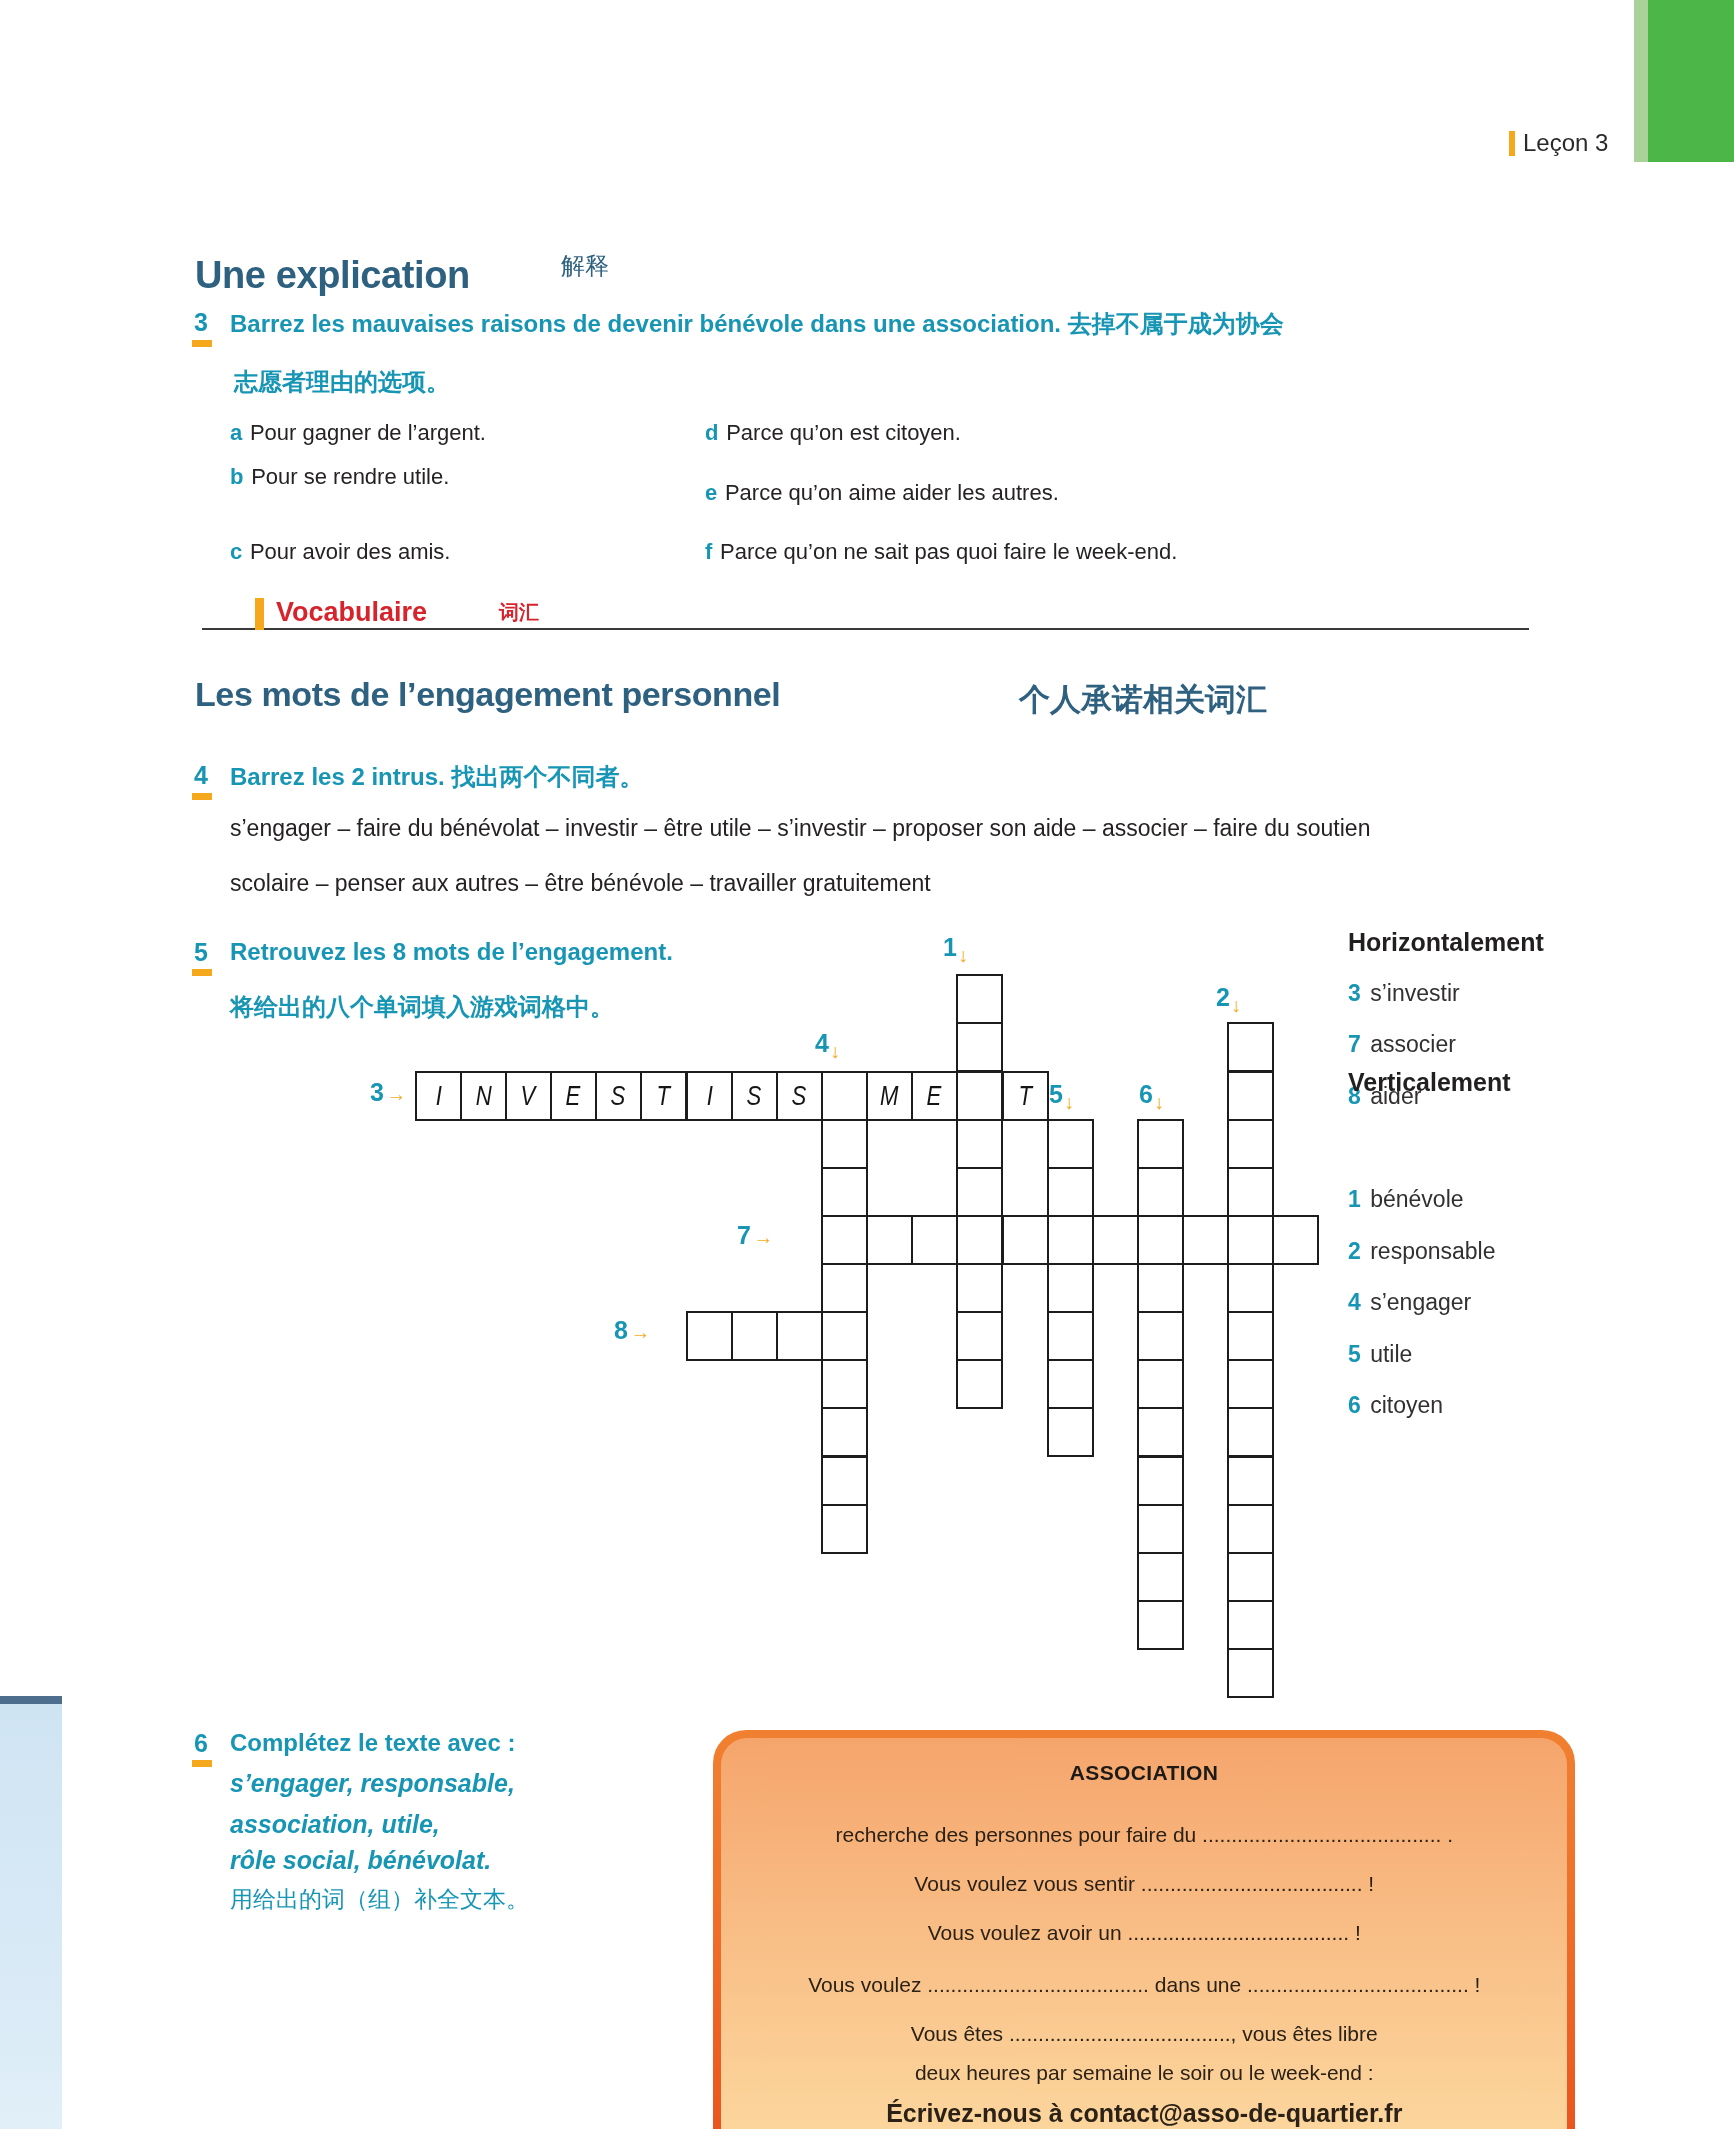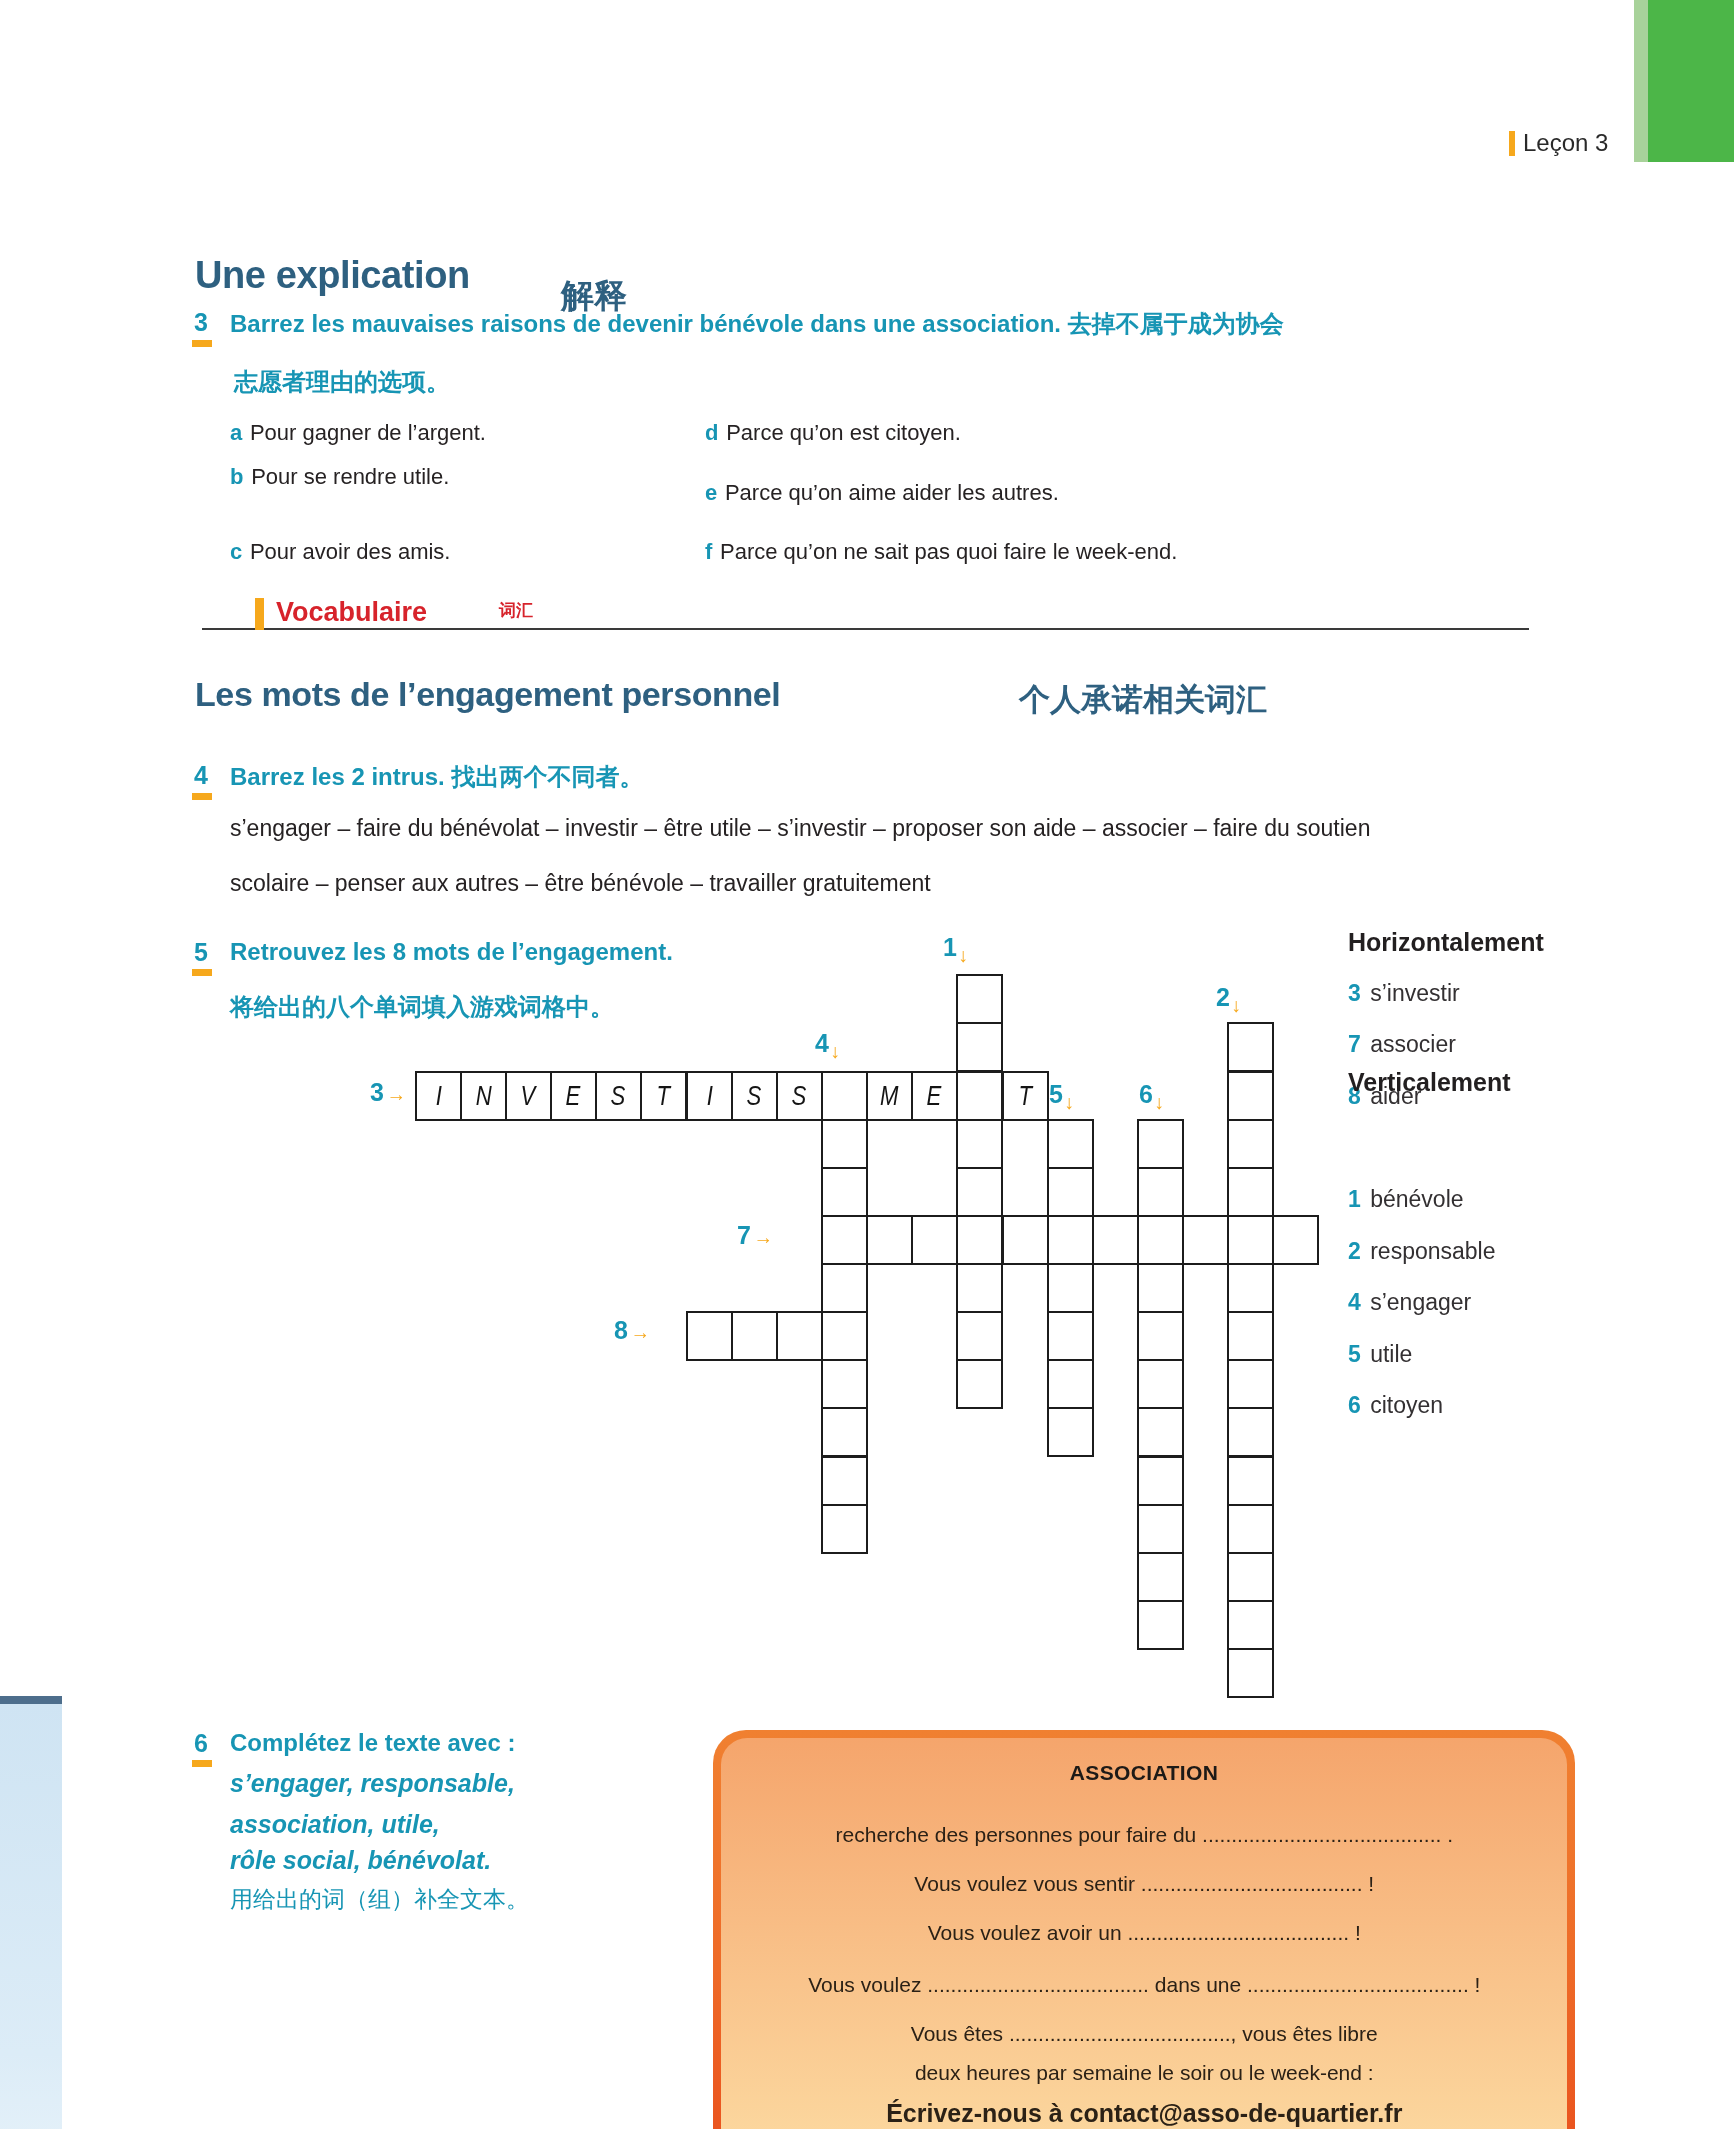--- a/index.html
+++ b/index.html
@@ -12,40 +12,40 @@
   #green-top{left:1634px;top:0;width:100px;height:162px;}
   #green-top .light{position:absolute;left:0;top:0;width:13.6px;height:162px;background:#a8d29a;}
   #green-top .darkg{position:absolute;left:13.6px;top:0;width:86px;height:162px;background:#4cb648;}
   #lecon-bar{left:1509px;top:131px;width:6px;height:25px;background:#f6a81c;}
   #lecon{left:1523px;top:129px;font-size:24px;font-weight:500;color:#2a2a2a;}
   #slate-bar{left:0;top:1696px;width:62px;height:7.7px;background:#4d6e8c;}
   #blue-strip{left:0;top:1704px;width:62px;height:635px;background:linear-gradient(180deg,#cfe4f3 0%,#dcecf7 55%,#f3f9fd 100%);}
 
   
   #h1-fr{left:195px;top:254px;font-size:38px;font-weight:bold;letter-spacing:-0.4px;}
-  #h1-zh{left:561px;top:274px;font-size:33px;font-weight:bold;}
+  #h1-zh{left:561px;top:250px;font-size:24px;font-weight:normal;}
   #h2-fr{left:195px;top:675px;font-size:34px;font-weight:bold;letter-spacing:-0.4px;}
   #h2-zh{left:1019px;top:679px;font-size:31px;font-weight:bold;}
 
   .ex-num{font-size:25px;font-weight:bold;color:#1795b4;}
   .num-underline{width:19.6px;height:6.8px;background:#f6a81c;}
   .ex-header{font-size:24px;font-weight:bold;color:#1795b4;}
 
   #ex3-num{left:194px;top:308px;}
   #ex3-underline{left:192px;top:340px;}
   #ex3-line1{left:230px;top:308px;width:1363px;}
   #ex3-line2{left:234px;top:366px;font-family:Liberation Serif, serif;}
   .item-row{position:absolute;font-size:22px;}
   .item-letter{color:#1795b4;font-weight:bold;margin-right:7.7px;}
 
   
   #voc-rule{left:202px;top:628px;width:1327px;height:2.1px;background:#3a3a3a;}
   #voc-bar{left:255px;top:598px;width:9.4px;height:32px;background:#f6a81c;}
   #voc-fr{left:276px;top:597px;font-size:27px;font-weight:bold;color:#d7232b;}
-  #voc-zh{left:499px;top:599px;font-size:17px;font-weight:bold;color:#d7232b;text-align:center;}
+  #voc-zh{left:499px;top:599px;font-size:20px;font-weight:bold;color:#d7232b;text-align:center;}
 
   #ex4-num{left:194px;top:761px;}
   #ex4-underline{left:192px;top:793px;}
   #ex4-header{left:230px;top:761px;}
   #ex4-words1{left:230px;top:815px;font-size:23px;width:1384px;}
   #ex4-words2{left:230px;top:870px;font-size:23px;width:1384px;}
 
   #ex5-num{left:194px;top:938px;}
   #ex5-underline{left:192px;top:969px;}
   #ex5-line1{left:230px;top:938px;}

